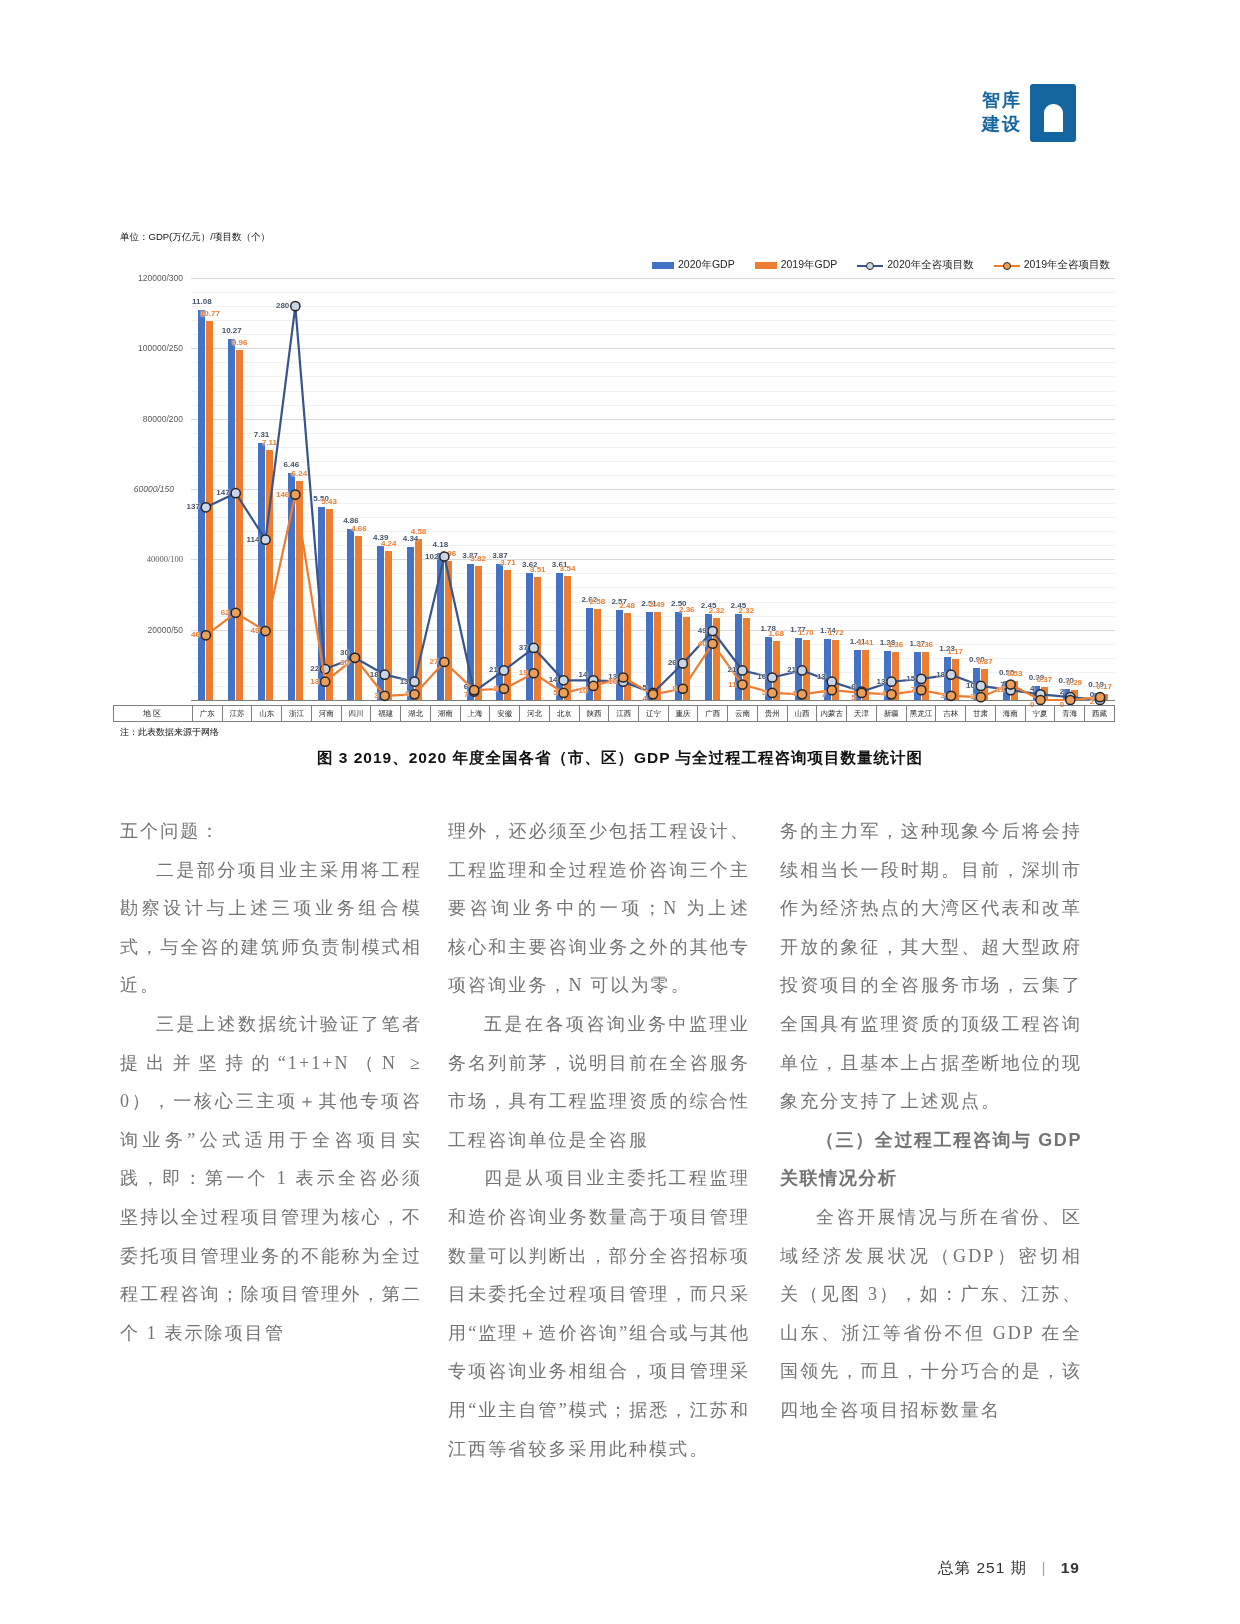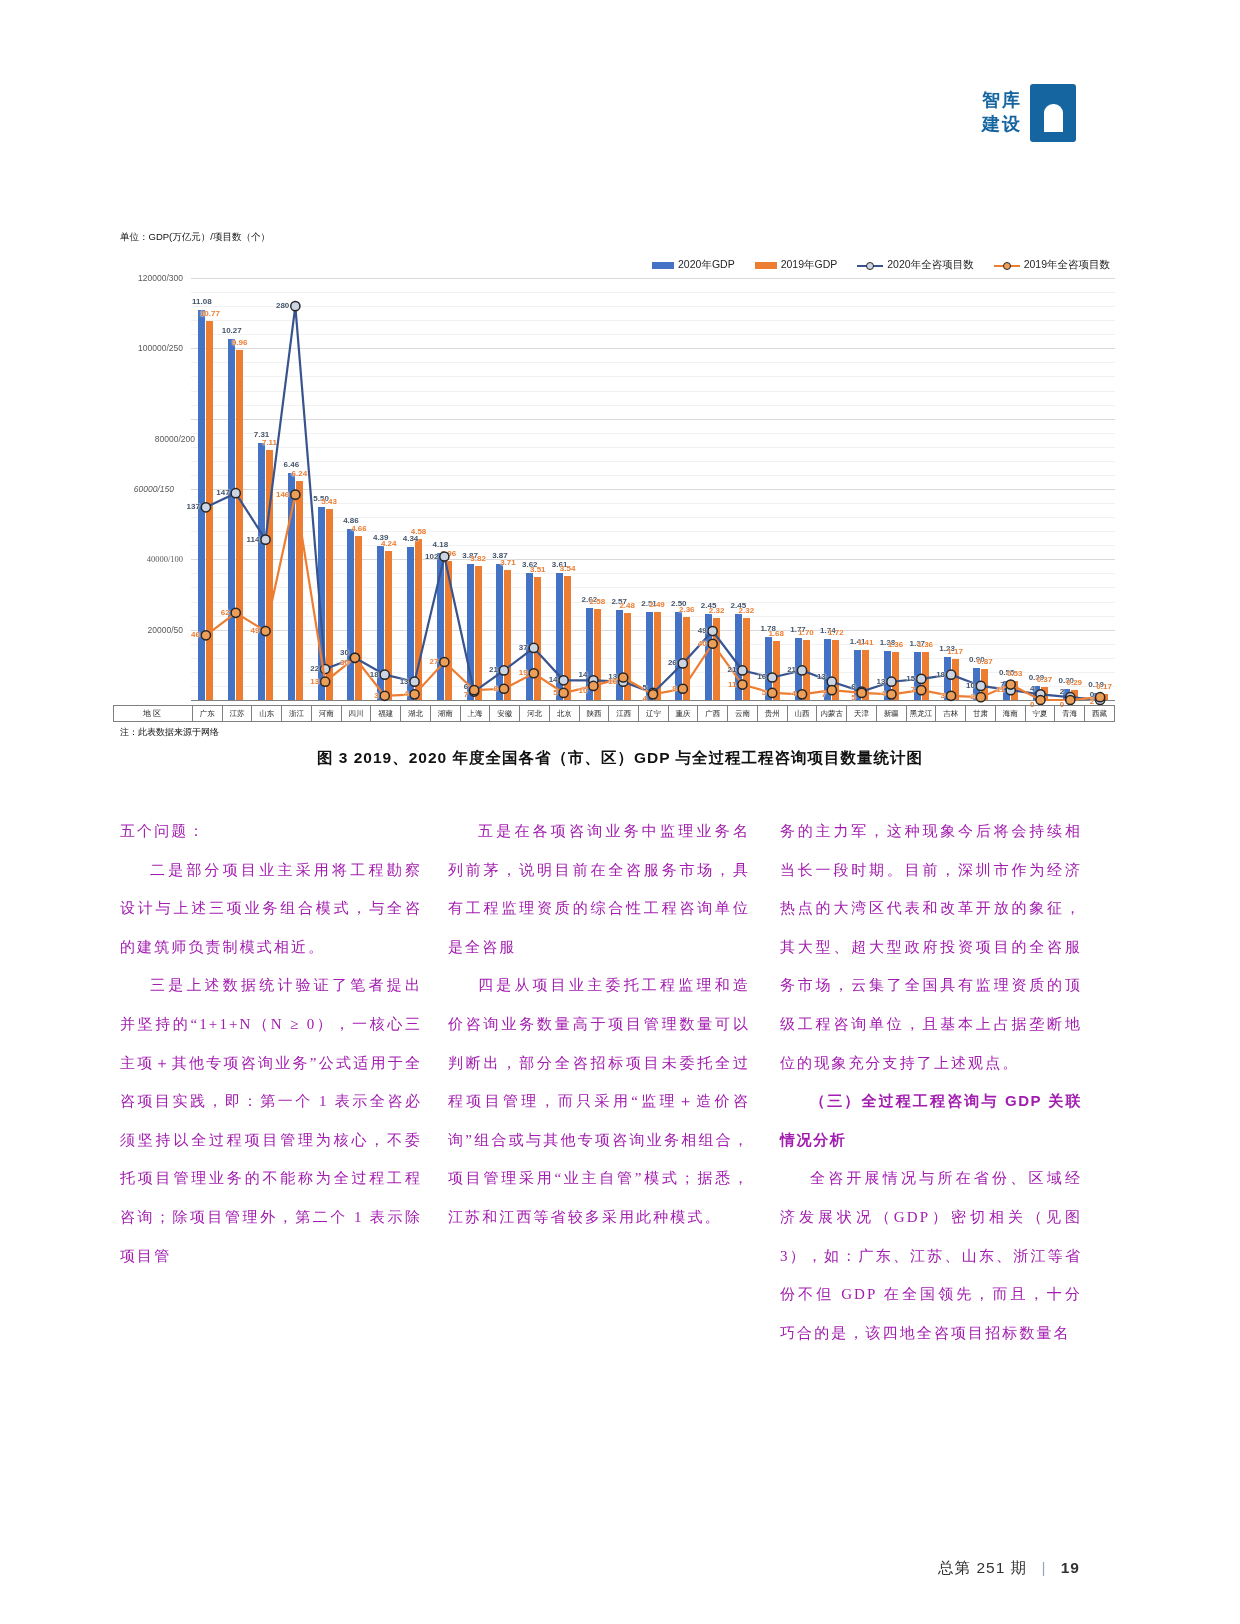--- a/index.html
+++ b/index.html
@@ -40,21 +40,21 @@
   #axis-table{position:absolute;left:113px;top:705px;width:1002px;height:17px;
     display:flex;border:1px solid #7f7f7f;box-sizing:border-box;font-size:7.5px;color:#262626;}
   #axis-table .cell{flex:1 1 0;border-left:1px solid #7f7f7f;display:flex;
     align-items:center;justify-content:center;overflow:hidden;white-space:nowrap;}
   #axis-table .cell.first{flex:0 0 78px;border-left:none;font-size:8px;letter-spacing:2px;}
   .chart-note{position:absolute;left:120px;top:726px;font-size:9px;color:#111;}
   .caption{position:absolute;left:0;top:748px;width:1240px;text-align:center;
     font-size:15.5px;font-weight:bold;color:#111;letter-spacing:1px;}
   
   .col{position:absolute;top:812px;width:302px;font-family:"Liberation Serif",serif;
-    font-size:15px;line-height:38.6px;color:#a21caf;text-align:justify;
+    font-size:18px;line-height:38.6px;color:#737373;text-align:justify;
     letter-spacing:2.1px;word-break:break-all;}
   .col p{margin:0;}
   .col p.ind{text-indent:2em;}
   .col p.head{font-family:"Liberation Sans",sans-serif;font-weight:bold;
     text-indent:2em;letter-spacing:1.6px;}
   #col1{left:120px;} #col2{left:448px;} #col3{left:780px;}
   
   .footer{position:absolute;top:1558px;left:700px;width:380px;text-align:right;
     font-size:15.5px;color:#333;letter-spacing:1px;}
   .footer .sep{color:#8ea9c1;margin:0 9px;}
@@ -92,21 +92,21 @@
       <div class="lineswatch">
         <div class="ln" style="background: rgb(237, 125, 49);"></div>
         <div class="ci" style="background: rgb(237, 158, 87);"></div>
       </div>
       <div class="">2019年全咨项目数</div>
     </div>
   </div>
 <div id="ylabs">
     <div class="ylab" style="left: 113px; top: 273px;">120000/300</div>
     <div class="ylab" style="left: 113px; top: 343.333px;">100000/250</div>
-    <div class="ylab" style="left: 125px; top: 413.667px; margin-top: 20px;">80000/200</div>
+    <div class="ylab" style="left: 113px; top: 413.667px;">80000/200</div>
     <div class="ylab" style="left: 104px; top: 484px; font-style: italic;">60000/150</div>
     <div class="ylab" style="left: 113px; top: 554.333px; font-family: Liberation Serif, serif;">40000/100</div>
     <div class="ylab" style="left: 113px; top: 624.667px;">20000/50</div>
   </div>
 <div id="plot">
     <div class="gl minor" style="top: 407.933px;"></div>
     <div class="gl minor" style="top: 393.867px;"></div>
     <div class="gl minor" style="top: 379.8px;"></div>
     <div class="gl minor" style="top: 365.733px;"></div>
     <div class="gl major" style="top: 351.667px;"></div>
@@ -424,20 +424,21 @@
   </div>
 <div class="chart-note">注：此表数据来源于网络</div>
 <div class="caption">图 3  2019、2020 年度全国各省（市、区）GDP 与全过程工程咨询项目数量统计图</div>
 
 <div class="col" id="col1">
     <p class="">五个问题：</p>
     <p class="ind">二是部分项目业主采用将工程勘察设计与上述三项业务组合模式，与全咨的建筑师负责制模式相近。</p>
     <p class="ind">三是上述数据统计验证了笔者提出并坚持的“1+1+N（N ≥ 0），一核心三主项＋其他专项咨询业务”公式适用于全咨项目实践，即：第一个 1 表示全咨必须坚持以全过程项目管理为核心，不委托项目管理业务的不能称为全过程工程咨询；除项目管理外，第二个 1 表示除项目管</p>
   </div>
 <div class="col" id="col2">
+    <p class="">理外，还必须至少包括工程设计、工程监理和全过程造价咨询三个主要咨询业务中的一项；N 为上述核心和主要咨询业务之外的其他专项咨询业务，N 可以为零。</p>
     <p class="ind">五是在各项咨询业务中监理业务名列前茅，说明目前在全咨服务市场，具有工程监理资质的综合性工程咨询单位是全咨服</p>
     <p class="ind">四是从项目业主委托工程监理和造价咨询业务数量高于项目管理数量可以判断出，部分全咨招标项目未委托全过程项目管理，而只采用“监理＋造价咨询”组合或与其他专项咨询业务相组合，项目管理采用“业主自管”模式；据悉，江苏和江西等省较多采用此种模式。</p>
   </div>
 <div class="col" id="col3">
     <p class="">务的主力军，这种现象今后将会持续相当长一段时期。目前，深圳市作为经济热点的大湾区代表和改革开放的象征，其大型、超大型政府投资项目的全咨服务市场，云集了全国具有监理资质的顶级工程咨询单位，且基本上占据垄断地位的现象充分支持了上述观点。</p>
     <p class="head">（三）全过程工程咨询与 GDP 关联情况分析</p>
     <p class="ind">全咨开展情况与所在省份、区域经济发展状况（GDP）密切相关（见图 3），如：广东、江苏、山东、浙江等省份不但 GDP 在全国领先，而且，十分巧合的是，该四地全咨项目招标数量名</p>
   </div>
 
 <div class="footer">

